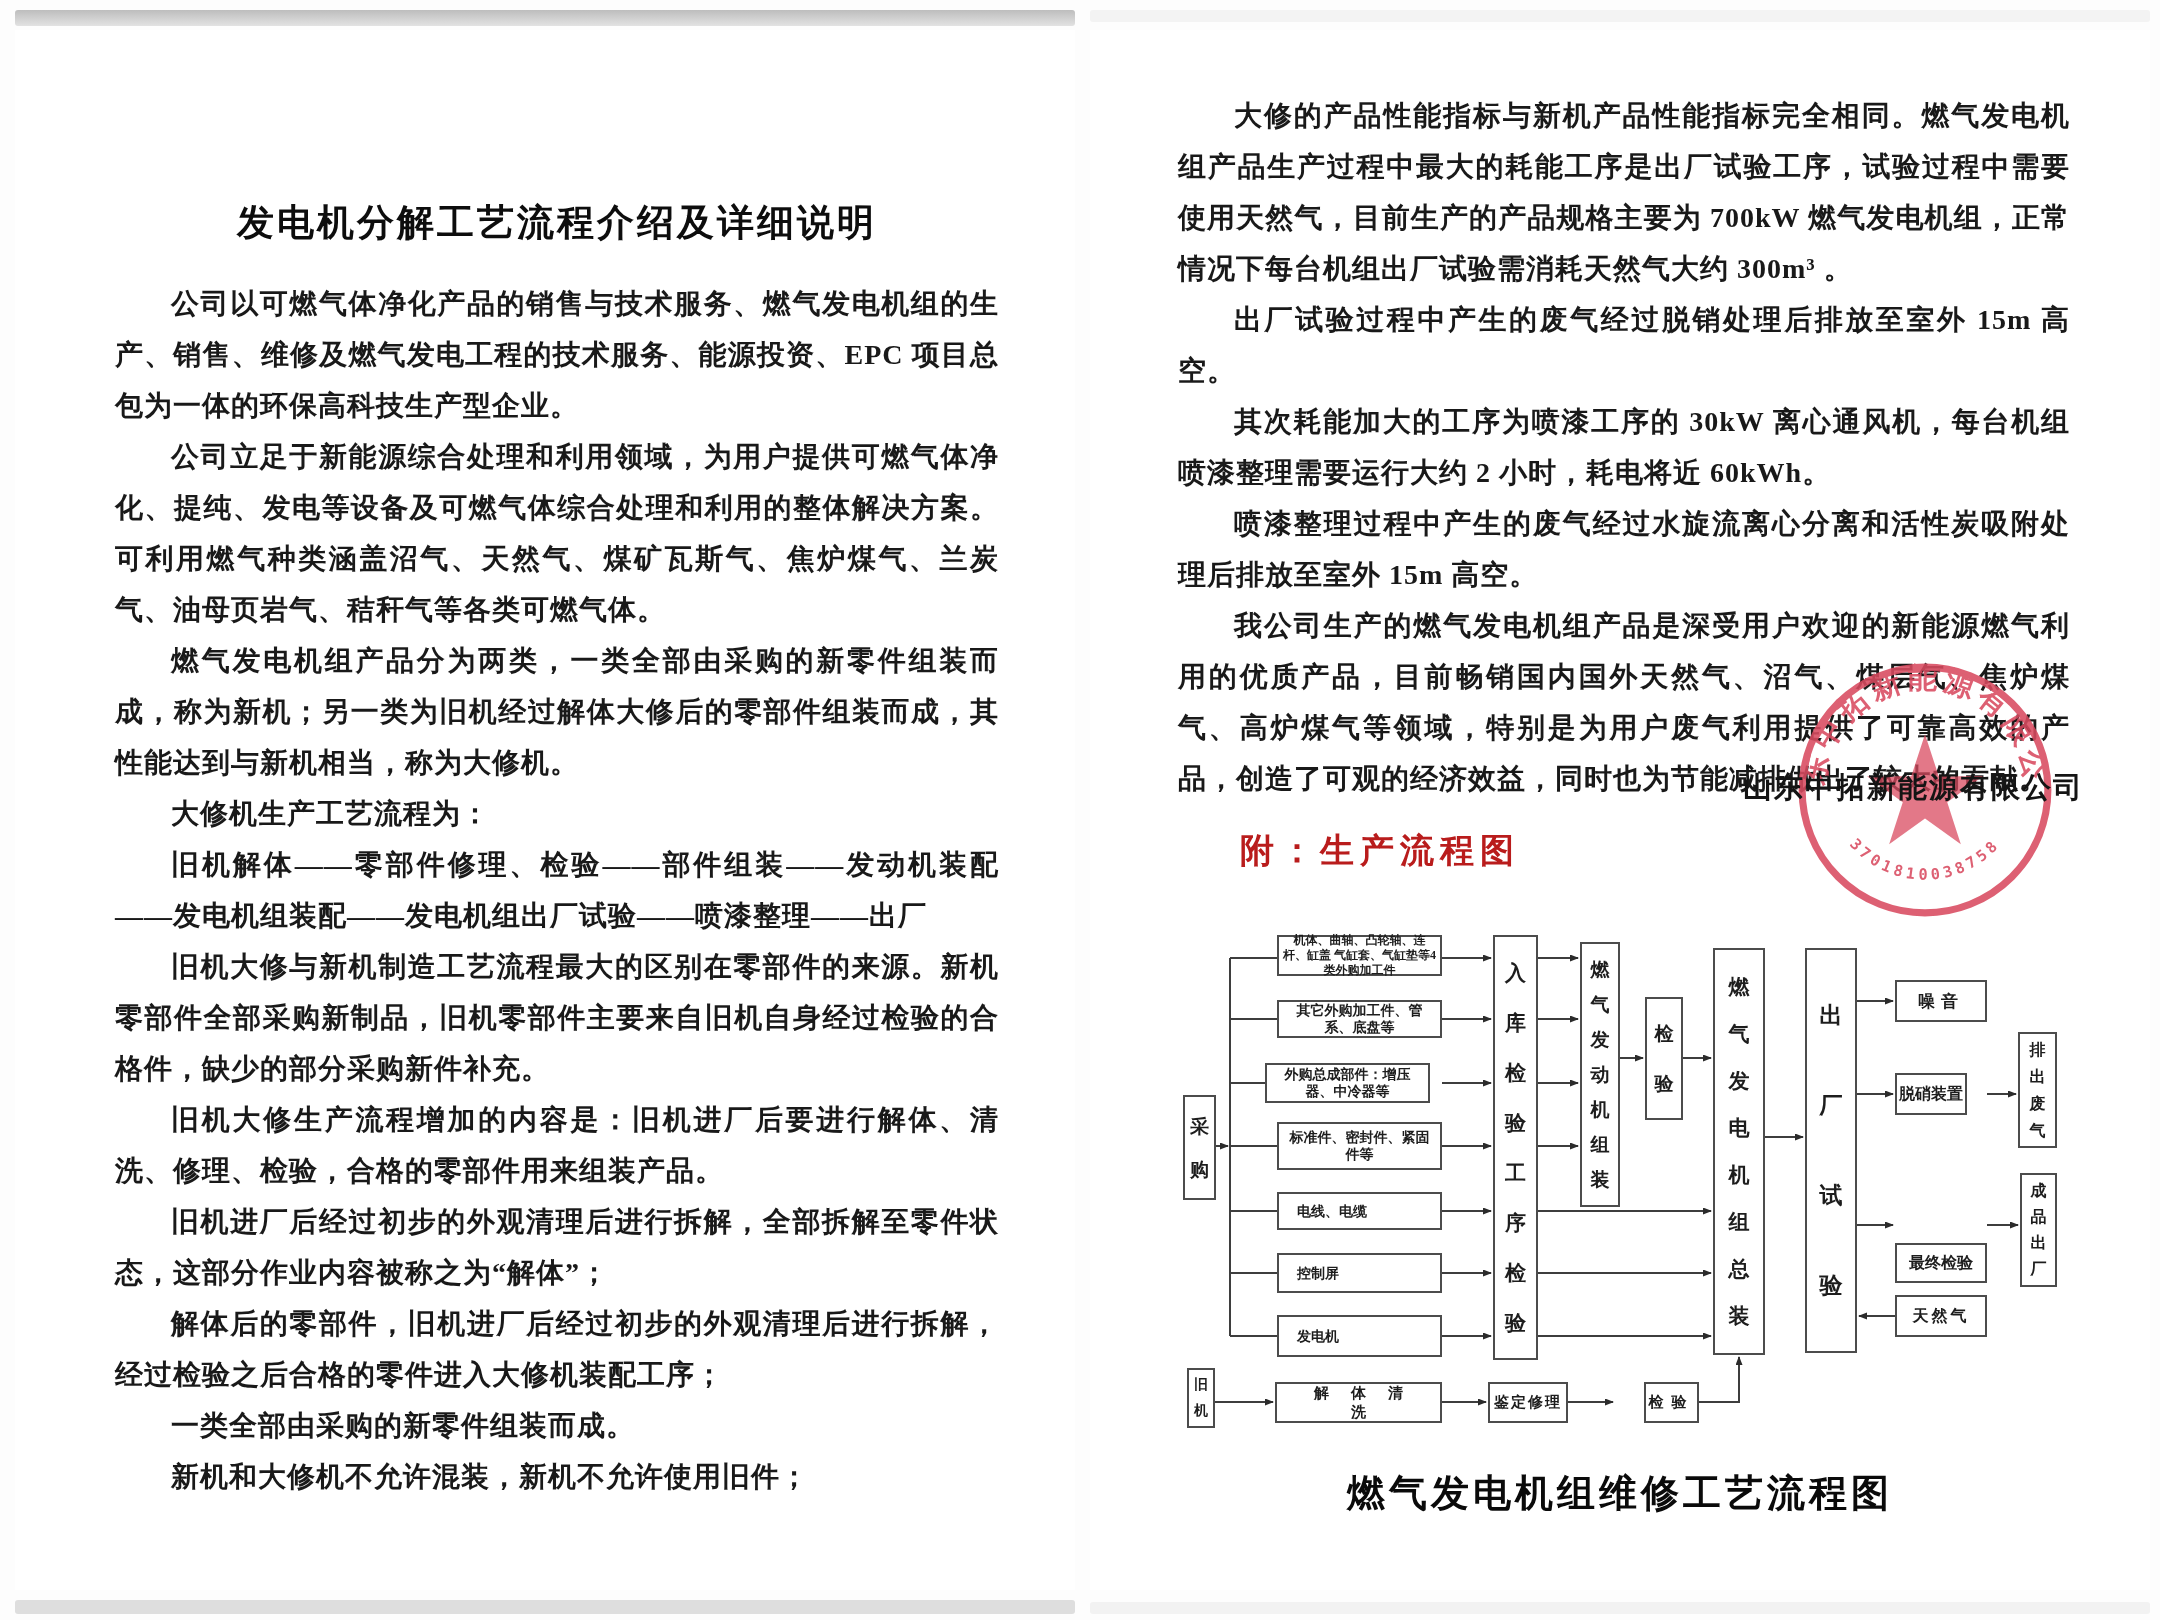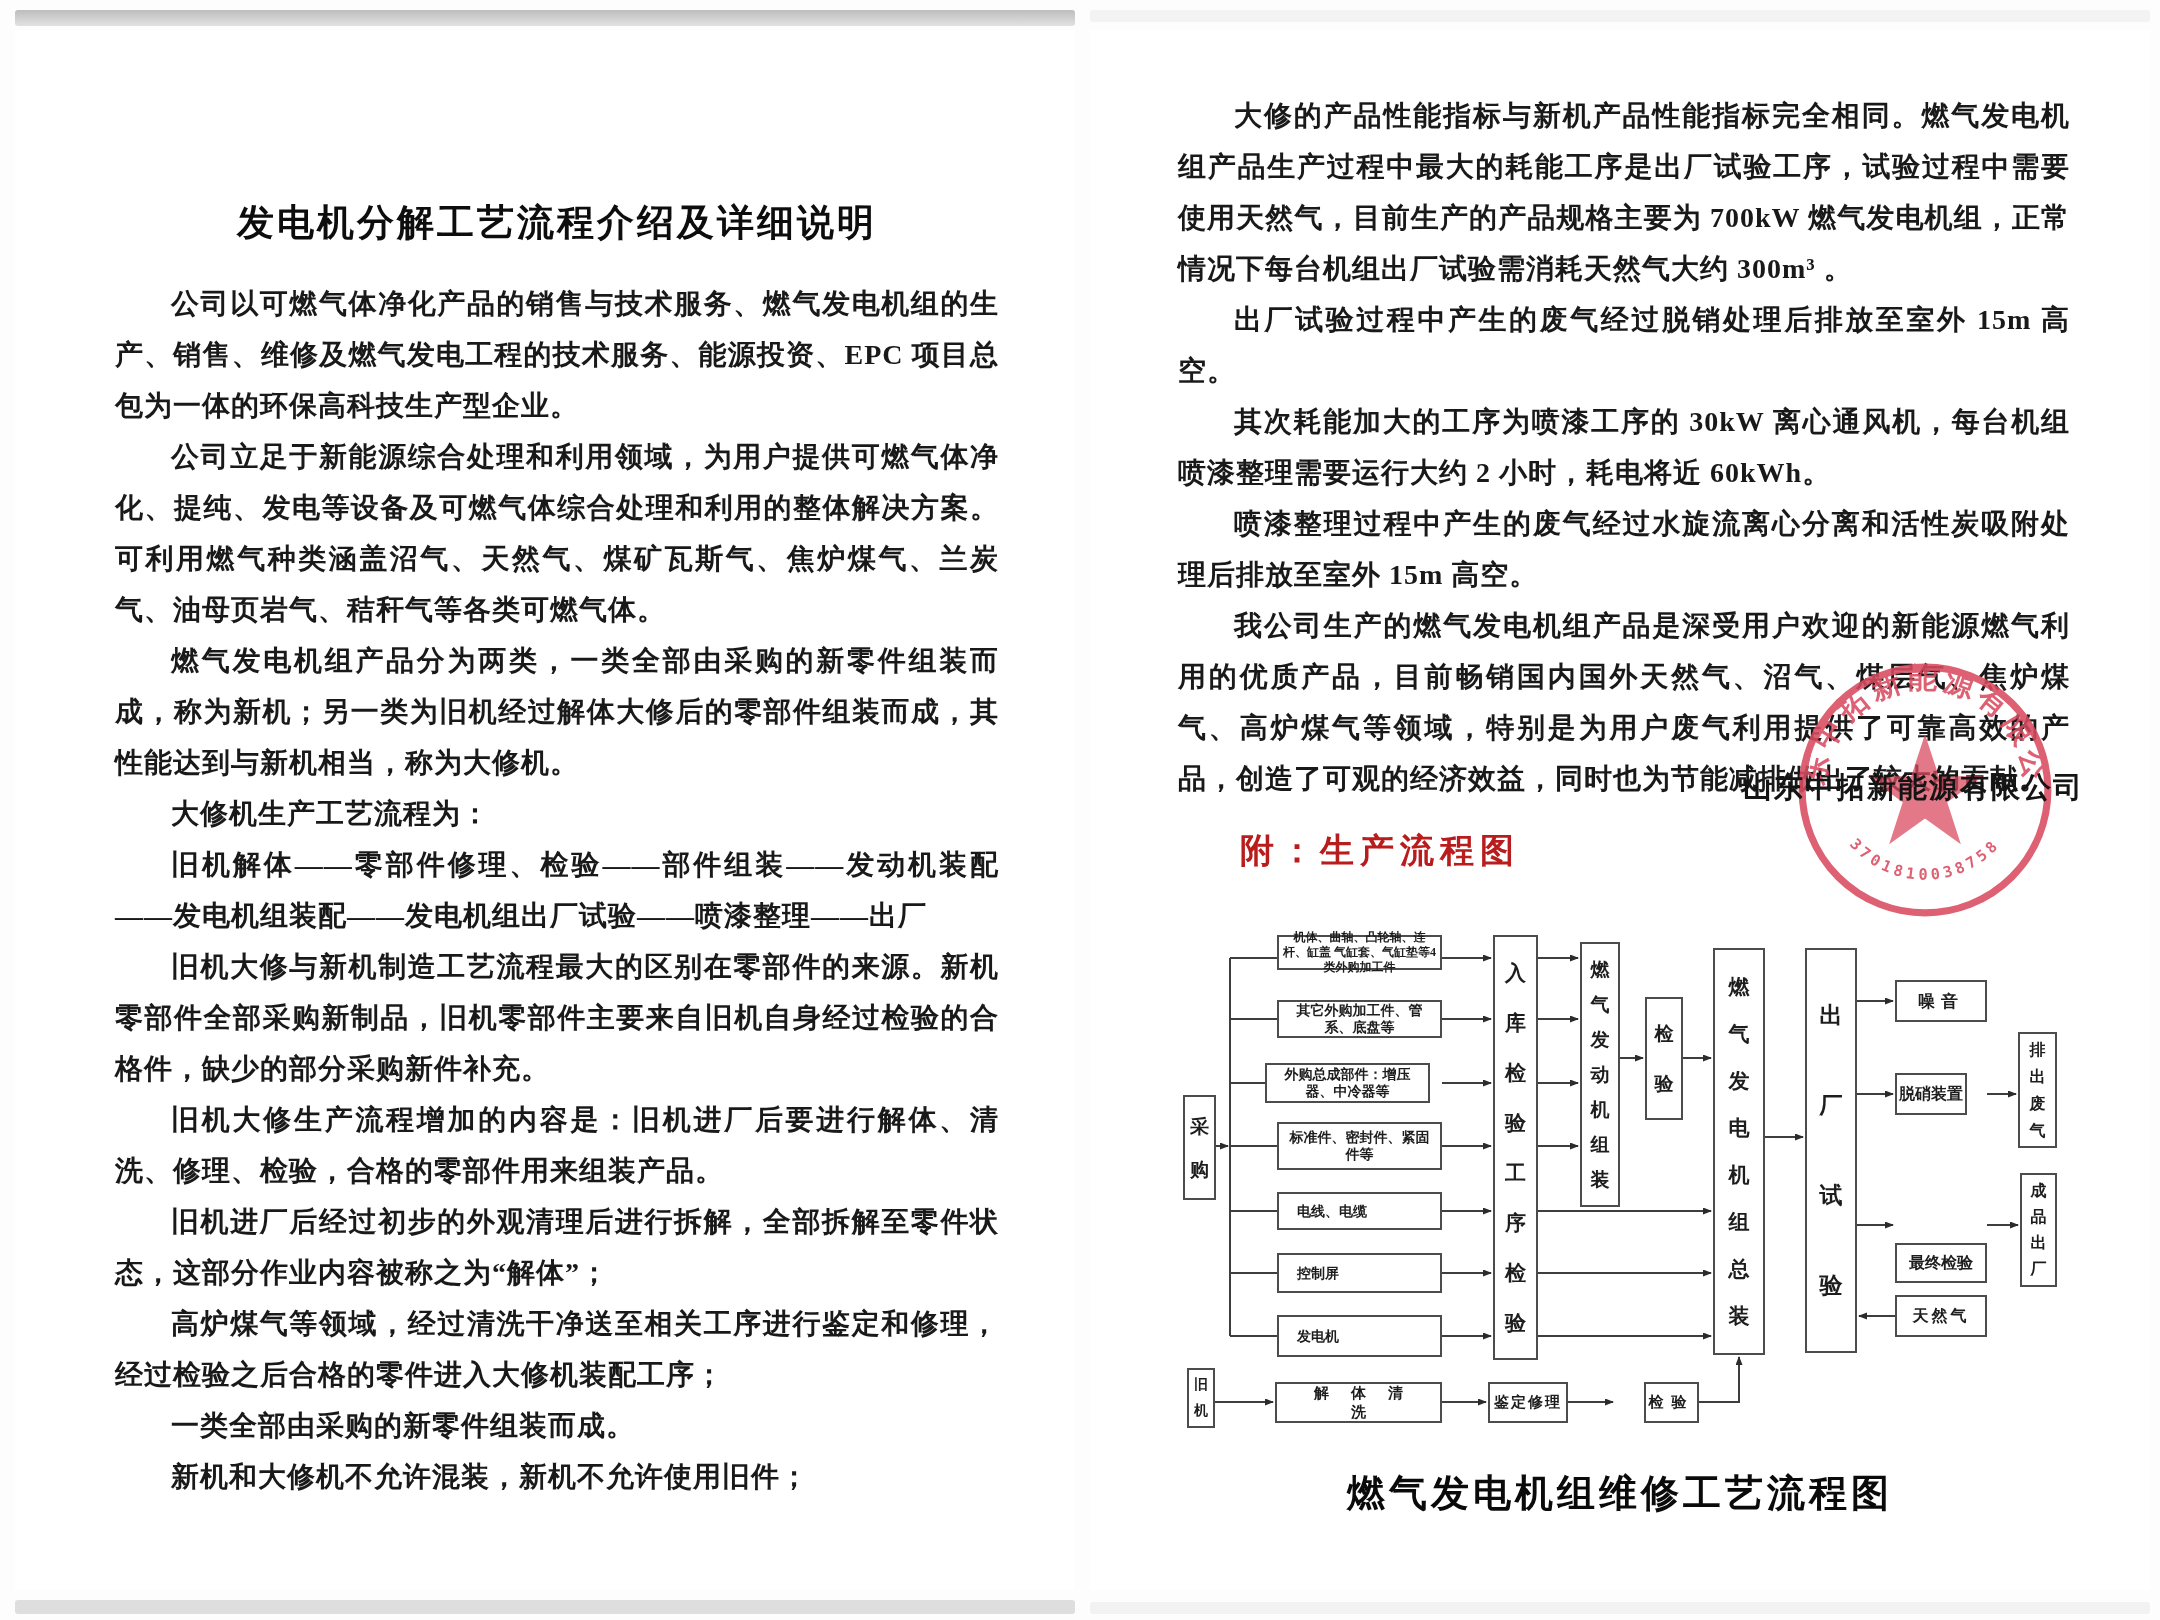--- a/index.html
+++ b/index.html
@@ -72,21 +72,21 @@
   <div class="doc-body" id="body-left">
     <h1 class="doc-title">发电机分解工艺流程介绍及详细说明</h1>
     <p class="para">公司以可燃气体净化产品的销售与技术服务、燃气发电机组的生产、销售、维修及燃气发电工程的技术服务、能源投资、EPC 项目总包为一体的环保高科技生产型企业。</p>
     <p class="para">公司立足于新能源综合处理和利用领域，为用户提供可燃气体净化、提纯、发电等设备及可燃气体综合处理和利用的整体解决方案。可利用燃气种类涵盖沼气、天然气、煤矿瓦斯气、焦炉煤气、兰炭气、油母页岩气、秸秆气等各类可燃气体。</p>
     <p class="para">燃气发电机组产品分为两类，一类全部由采购的新零件组装而成，称为新机；另一类为旧机经过解体大修后的零部件组装而成，其性能达到与新机相当，称为大修机。</p>
     <p class="para">大修机生产工艺流程为：</p>
     <p class="para">旧机解体——零部件修理、检验——部件组装——发动机装配——发电机组装配——发电机组出厂试验——喷漆整理——出厂</p>
     <p class="para">旧机大修与新机制造工艺流程最大的区别在零部件的来源。新机零部件全部采购新制品，旧机零部件主要来自旧机自身经过检验的合格件，缺少的部分采购新件补充。</p>
     <p class="para">旧机大修生产流程增加的内容是：旧机进厂后要进行解体、清洗、修理、检验，合格的零部件用来组装产品。</p>
     <p class="para">旧机进厂后经过初步的外观清理后进行拆解，全部拆解至零件状态，这部分作业内容被称之为“解体”；</p>
-    <p class="para">高炉煤气等领域，经过清洗干净送至相关工序进行鉴定和修理，经过检验之后合格的零件进入大修机装配工序；</p>
+    <p class="para">解体后的零部件，旧机进厂后经过初步的外观清理后进行拆解，经过检验之后合格的零件进入大修机装配工序；</p>
     <p class="para">一类全部由采购的新零件组装而成。</p>
     <p class="para">新机和大修机不允许混装，新机不允许使用旧件；</p>
   </div>
 </div>
 
 <div class="page" id="page-right">
   <div class="doc-body" id="body-right">
     <p class="para">大修的产品性能指标与新机产品性能指标完全相同。燃气发电机组产品生产过程中最大的耗能工序是出厂试验工序，试验过程中需要使用天然气，目前生产的产品规格主要为 700kW 燃气发电机组，正常情况下每台机组出厂试验需消耗天然气大约 300m³ 。</p>
     <p class="para">出厂试验过程中产生的废气经过脱销处理后排放至室外 15m 高空。</p>
     <p class="para">其次耗能加大的工序为喷漆工序的 30kW 离心通风机，每台机组喷漆整理需要运行大约 2 小时，耗电将近 60kWh。</p>
@@ -169,21 +169,21 @@
         <line x1="478" y1="1372" x2="523" y2="1372" marker-end="url(#arr)"></line>
         <path d="M 580,1372 H 649 V 1327" marker-end="url(#arr)"></path>
       </g>
     </svg>
 
     <div class="fc-box vtext" style="left:93px;top:1065px;width:33px;height:105px;font-size:19px;line-height:43px;">
         <span style="display:block">采</span>
         <span style="display:block">购</span>
       </div>
 
-    <div class="fc-box fc-feeder fc-feeder-sm" style="left:187px;top:905px;width:165px;height:35px;">机体、曲轴、凸轮轴、连杆、缸盖 气缸套、气缸垫等4类外购加工件</div>
+    <div class="fc-box fc-feeder fc-feeder-sm" style="left:187px;top:905px;width:165px;height:41px;">机体、曲轴、凸轮轴、连杆、缸盖 气缸套、气缸垫等4类外购加工件</div>
     <div class="fc-box fc-feeder" style="left:187px;top:970px;width:165px;height:38px;">其它外购加工件、管系、底盘等</div>
     <div class="fc-box fc-feeder" style="left:175px;top:1033px;width:165px;height:40px;">外购总成部件：增压器、中冷器等</div>
     <div class="fc-box fc-feeder" style="left:187px;top:1092px;width:165px;height:48px;">标准件、密封件、紧固件等</div>
     <div class="fc-box fc-feeder" style="left:187px;top:1162px;width:165px;height:38px;justify-content:flex-start;padding-left:18px;">电线、电缆</div>
     <div class="fc-box fc-feeder" style="left:187px;top:1223px;width:165px;height:40px;justify-content:flex-start;padding-left:18px;">控制屏</div>
     <div class="fc-box fc-feeder" style="left:187px;top:1285px;width:165px;height:42px;justify-content:flex-start;padding-left:18px;">发电机</div>
 
     <div class="fc-box vtext" style="left:403px;top:905px;width:45px;height:425px;font-size:21px;line-height:50px;">
         <span style="display:block">入</span>
         <span style="display:block">库</span>

